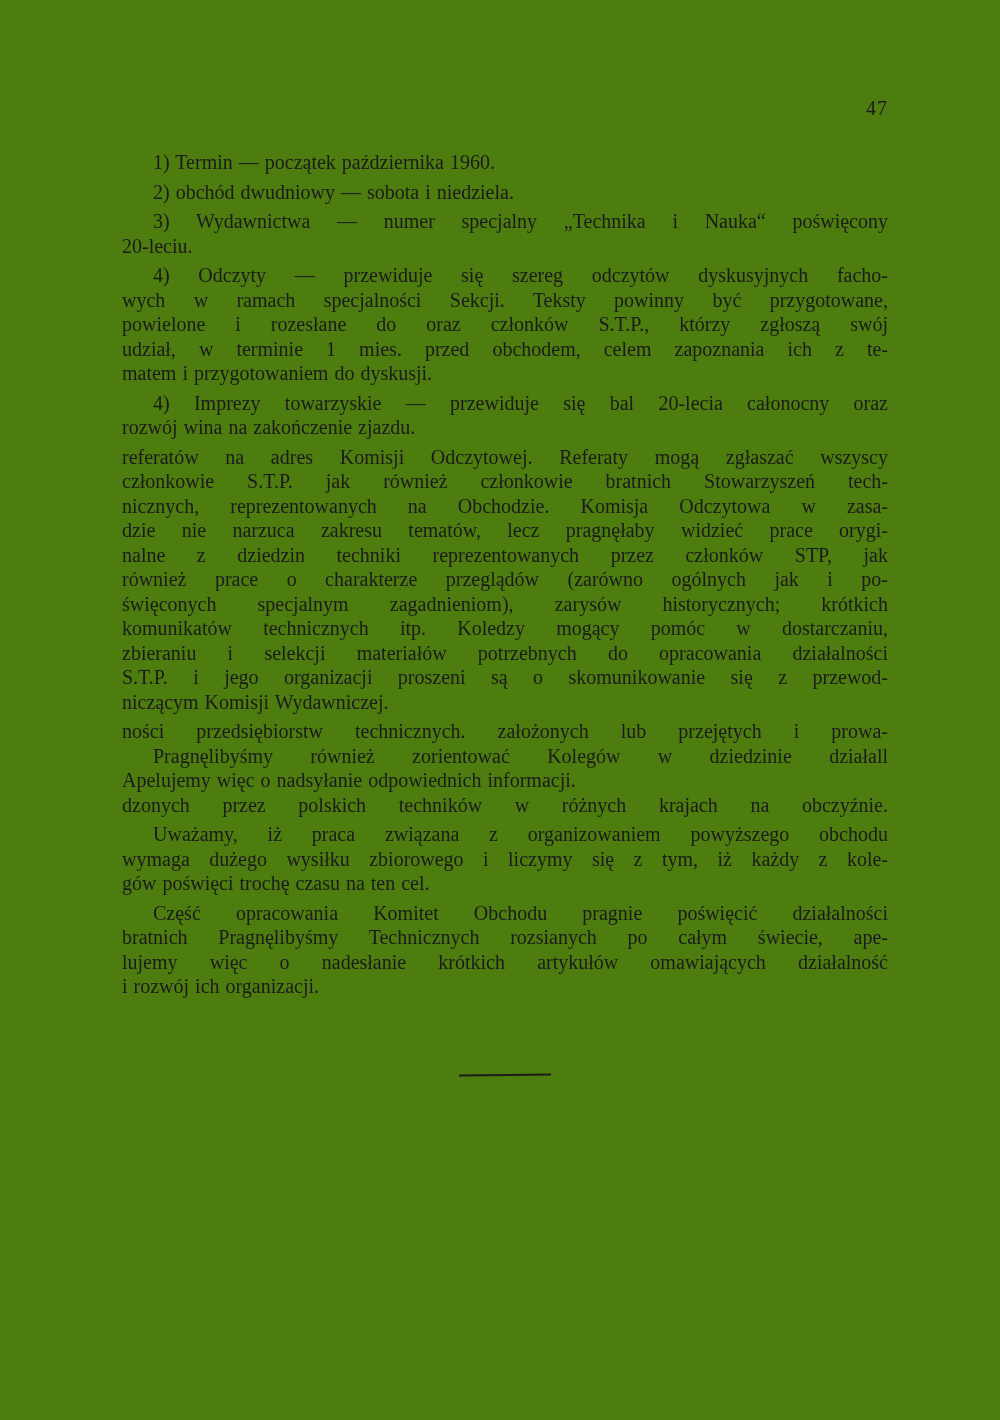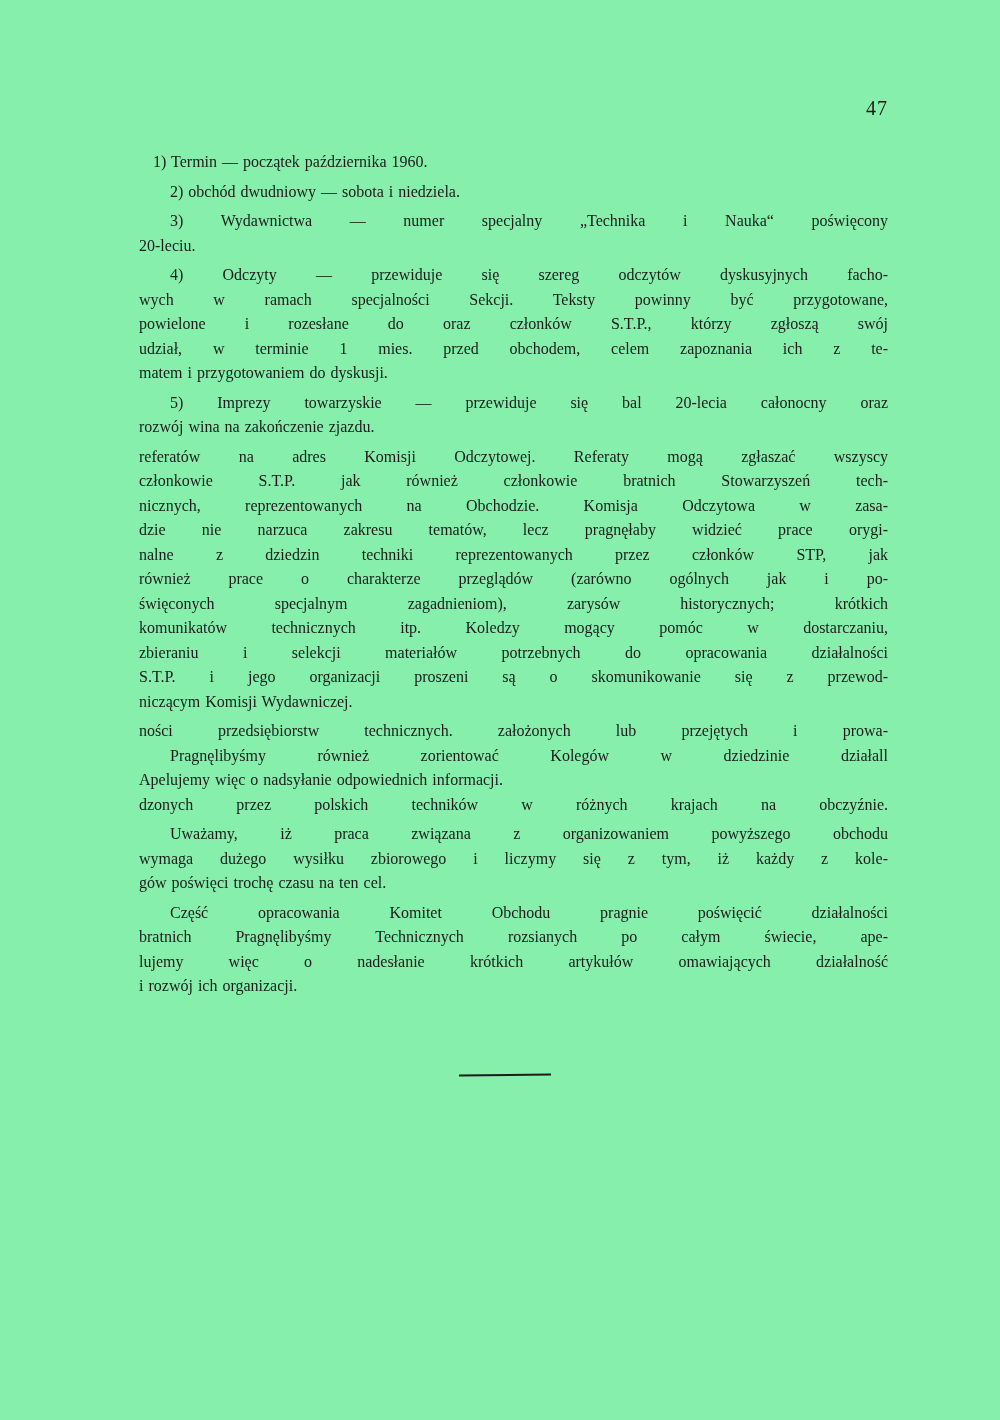--- a/index.html
+++ b/index.html
@@ -12,38 +12,37 @@
     height: 1420px;
     overflow: hidden;
     font-family: "Liberation Serif", "DejaVu Serif", serif;
     color: #1b1b1b;
   }
   .page {
     box-sizing: border-box;
     width: 1000px;
     height: 1420px;
     padding: 96px 112px 0 122px;
-    background: #86efac;
+    background: #4d7c0f;
   }
   .page-number {
     text-align: right;
     font-size: 20px;
     line-height: 25px;
     letter-spacing: 1px;
     margin-bottom: 29px;
   }
   .content {
-    font-size: 16px;
+    font-size: 20px;
   }
   .paragraph {
     margin: 0;
   }
   .paragraph + .paragraph {
     margin-top: 5px;
-    margin-left: 17px;
   }
   .line {
     line-height: 24.5px;
     text-align: justify;
     text-align-last: justify;
     word-spacing: 1px;
   }
   .line.first {
     text-indent: 31px;
   }
@@ -76,21 +75,21 @@
         <div class="line last">20-leciu.</div>
       </div>
       <div class="paragraph">
         <div class="line first">4) Odczyty — przewiduje się szereg odczytów dyskusyjnych facho-</div>
         <div class="line">wych w ramach specjalności Sekcji. Teksty powinny być przygotowane,</div>
         <div class="line">powielone i rozesłane do oraz członków S.T.P., którzy zgłoszą swój</div>
         <div class="line">udział, w terminie 1 mies. przed obchodem, celem zapoznania ich z te-</div>
         <div class="line last">matem i przygotowaniem do dyskusji.</div>
       </div>
       <div class="paragraph">
-        <div class="line first">5) Imprezy towarzyskie — przewiduje się bal 20-lecia całonocny oraz</div>
+        <div class="line first">4) Imprezy towarzyskie — przewiduje się bal 20-lecia całonocny oraz</div>
         <div class="line last">rozwój wina na zakończenie zjazdu.</div>
       </div>
       <div class="paragraph">
         <div class="line">referatów na adres Komisji Odczytowej. Referaty mogą zgłaszać wszyscy</div>
         <div class="line">członkowie S.T.P. jak również członkowie bratnich Stowarzyszeń tech-</div>
         <div class="line">nicznych, reprezentowanych na Obchodzie. Komisja Odczytowa w zasa-</div>
         <div class="line">dzie nie narzuca zakresu tematów, lecz pragnęłaby widzieć prace orygi-</div>
         <div class="line">nalne z dziedzin techniki reprezentowanych przez członków STP, jak</div>
         <div class="line">również prace o charakterze przeglądów (zarówno ogólnych jak i po-</div>
         <div class="line">święconych specjalnym zagadnieniom), zarysów historycznych; krótkich</div>

